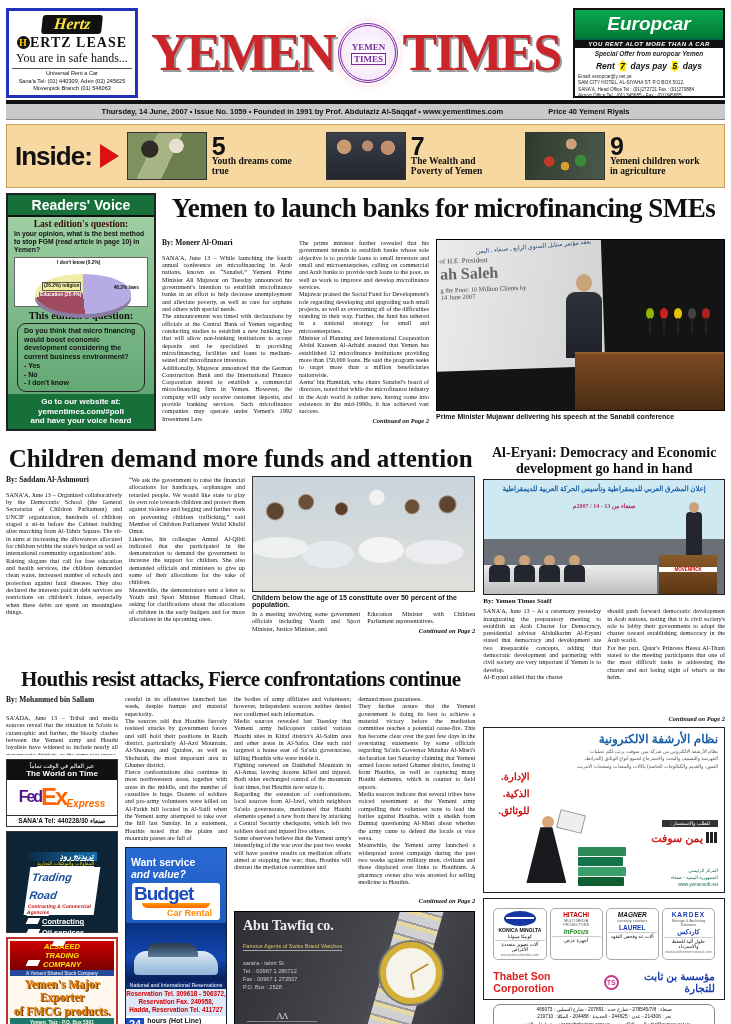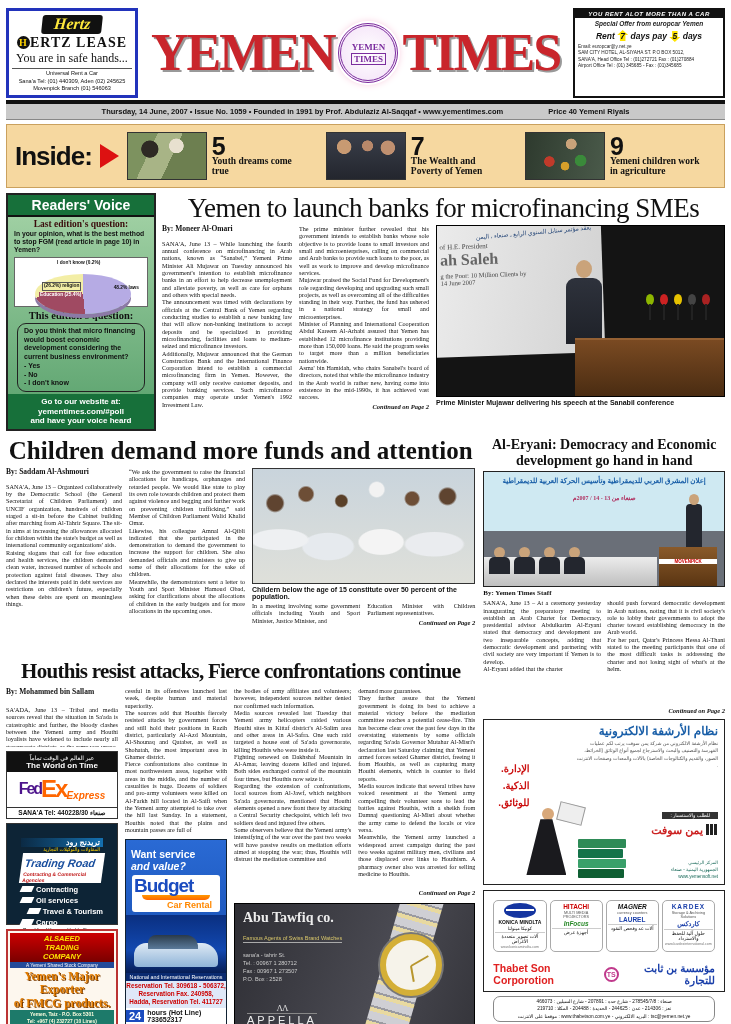--- a/index.html
+++ b/index.html
@@ -90,21 +90,21 @@
   .plbl-edu { top:34px; left:24px; background:#a04a62; color:#fff; padding:1px; }
   .plbl-laws { top:28px; right:8px; color:#111; }
   .rv-thisq { font-family:"Liberation Serif", serif; font-weight:bold; font-size:10.5px; text-align:center; margin-top:1px; }
   .rv-box { border:1px solid #222; border-radius:9px; margin:2px 9px; padding:3px 6px;
             font-size:7px; font-weight:bold; line-height:1.25; }
   .rv-opts { white-space:pre-line; }
   .rv-foot { margin-top:auto; background:#17703a; color:#fff; font-weight:bold; font-size:8px;
              text-align:center; padding:3px 2px; white-space:pre-line; line-height:1.2; }
 
   .lead { flex:1; }
-  .lead-head { font-size:27px; font-weight:normal; text-align:center; margin-bottom:1px; letter-spacing:-0.5px; }
+  .lead-head { font-size:27px; font-weight:bold; text-align:center; margin-bottom:15px; letter-spacing:-0.5px; }
   .lead-body { display:flex; gap:7px; }
   .lead-col { width:130px; font-size:6.2px; text-align:justify; line-height:1.18; height:200px; overflow:hidden; }
   .byline { font-weight:bold; font-size:7.5px; margin-bottom:6px; }
   .coltext { white-space:pre-line; }
   .continued { text-align:right; font-weight:bold; font-style:italic; font-size:6.5px; margin-top:2px; }
   .lead-photo-wrap { flex:1; }
   .photo-sme { height:172px; background:#141414; position:relative; overflow:hidden; border:1px solid #000; }
   .sme-banner { position:absolute; left:-6px; top:-4px; width:60%; height:78%;
                 background:linear-gradient(100deg,#ececec,#d2d2d2); transform:rotate(-2deg);
                 padding:8px 10px; color:#444; }
@@ -164,21 +164,21 @@
   .fx-top { background:#111; color:#fff; text-align:center; padding:2px 0; }
   .fx-ar { font-size:6px; direction:rtl; }
   .fx-tag { font-size:8px; font-weight:bold; }
   .fx-mid { flex:1; display:flex; align-items:center; justify-content:center; }
   .fx-fed { color:#4d148c; font-weight:bold; font-size:16px; letter-spacing:-2px; }
   .fx-ex { color:#ff6600; font-weight:bold; font-size:24px; letter-spacing:-2px; }
   .fx-express { color:#ff6600; font-style:italic; font-size:10px; font-weight:bold; align-self:flex-end; margin-bottom:6px; }
   .fx-bot { border-top:1px solid #333; font-size:6.5px; font-weight:bold; text-align:center; padding:1px 0; }
 
   .ad-tr { border:1px solid #333; height:102px; background:#0d2436; color:#fff;
-           font-family:"Liberation Sans", sans-serif; padding:14px; display:flex; flex-direction:column; }
+           font-family:"Liberation Sans", sans-serif; padding:20px; display:flex; flex-direction:column;text-decoration:underline; }
   .tr-arab { background:linear-gradient(90deg,#0b2a44,#1470b0); font-size:8px; font-weight:bold;
              text-align:right; padding:0 3px; direction:rtl; }
   .tr-arab2 { color:#ffd400; font-size:4.8px; text-align:right; direction:rtl; padding:0 3px; }
   .tr-nameband { background:#fff; margin-top:1px; padding:0 3px; transform:skewX(-8deg); }
   .tr-name { color:#1a4f9e; font-size:11px; font-weight:bold; font-style:italic; }
   .tr-sub { color:#c01818; font-size:5px; font-weight:bold; }
   .tr-item { font-size:7.5px; font-weight:bold; margin-top:2px; }
   .tr-item .wedge { display:inline-block; width:12px; height:6px; background:#fff; transform:skewX(-25deg); margin-right:3px; }
   .tr-right { text-align:right; }
   .tr-addr { background:#fff; color:#111; font-size:4.8px; line-height:1.3; padding:1px 2px;
@@ -316,20 +316,21 @@
     </div>
     <div class="title-block">
       <span class="t-word">YEMEN</span>
       <span class="emblem">
         <span class="emb-t1">YEMEN</span>
         <span class="emb-t2">TIMES</span>
       </span>
       <span class="t-word">TIMES</span>
     </div>
     <div class="ad-europcar">
+      <div class="euro-logo">Europcar</div>
       <div class="euro-strip">YOU RENT ALOT MORE THAN A CAR</div>
       <div class="euro-offer">Special Offer from europcar Yemen</div>
       <div class="euro-rent">
         <span>Rent</span>
         <span class="rent-num rent-up">7</span>
         <span>days pay</span>
         <span class="rent-num rent-dn">5</span>
         <span>days</span>
       </div>
       <div class="euro-addr">Email: europcar@y.net.ye

